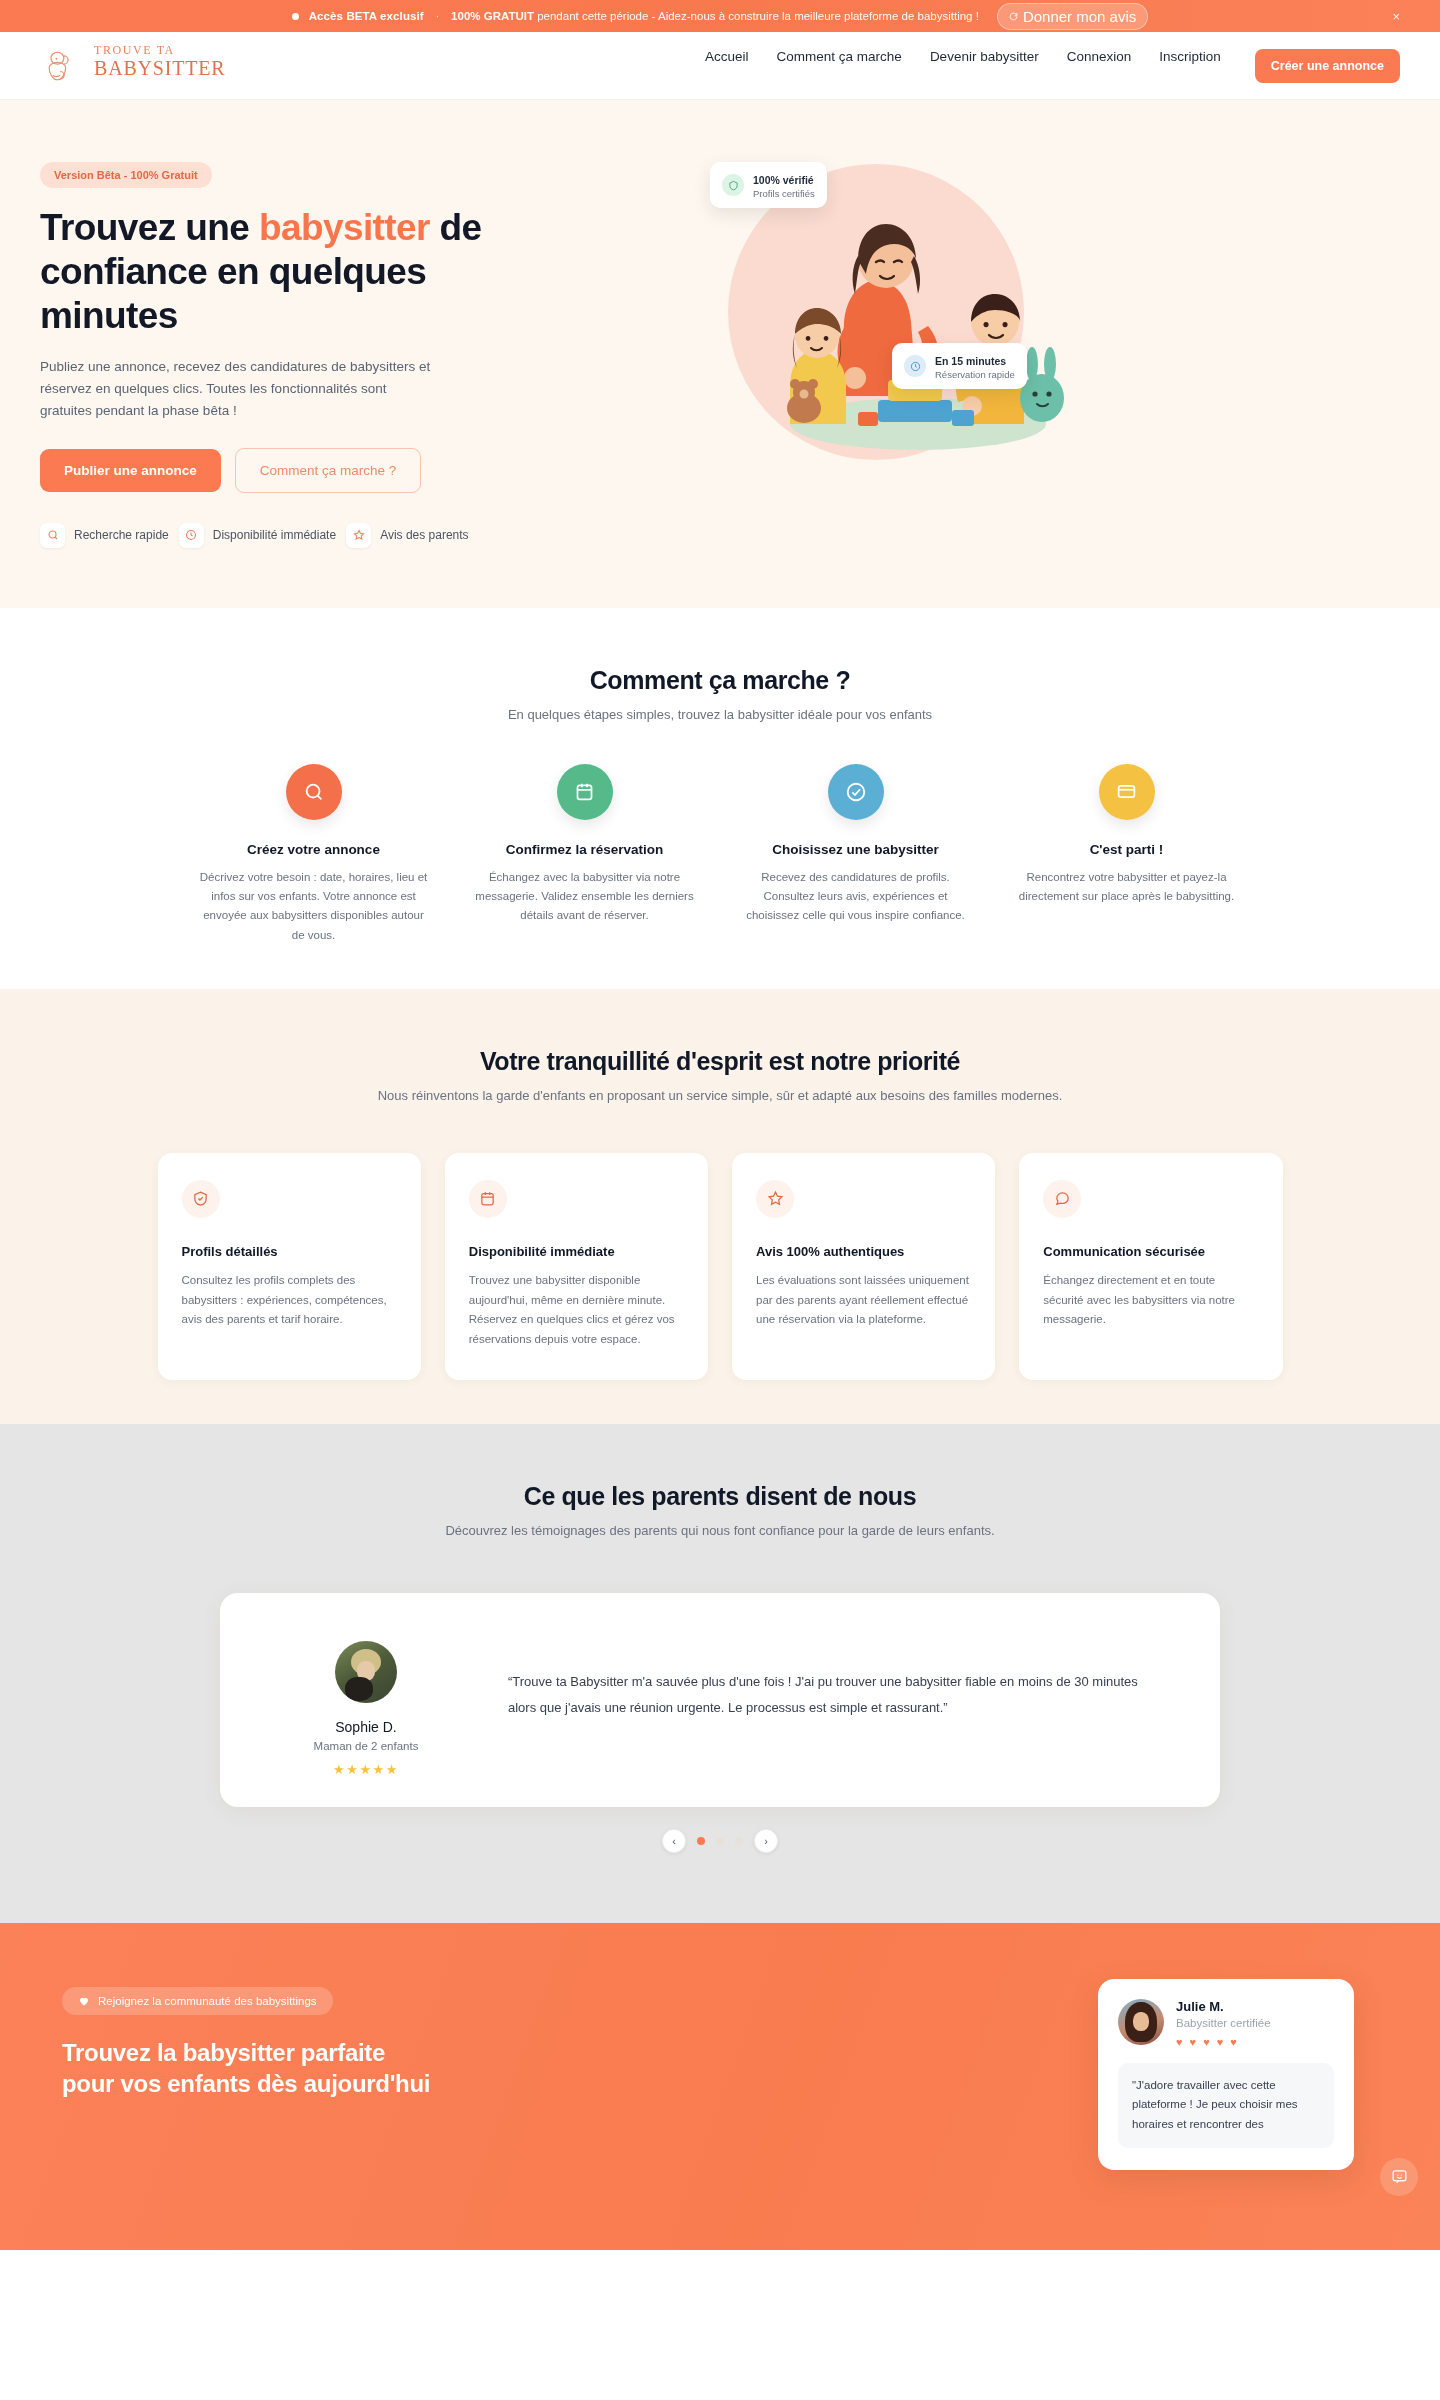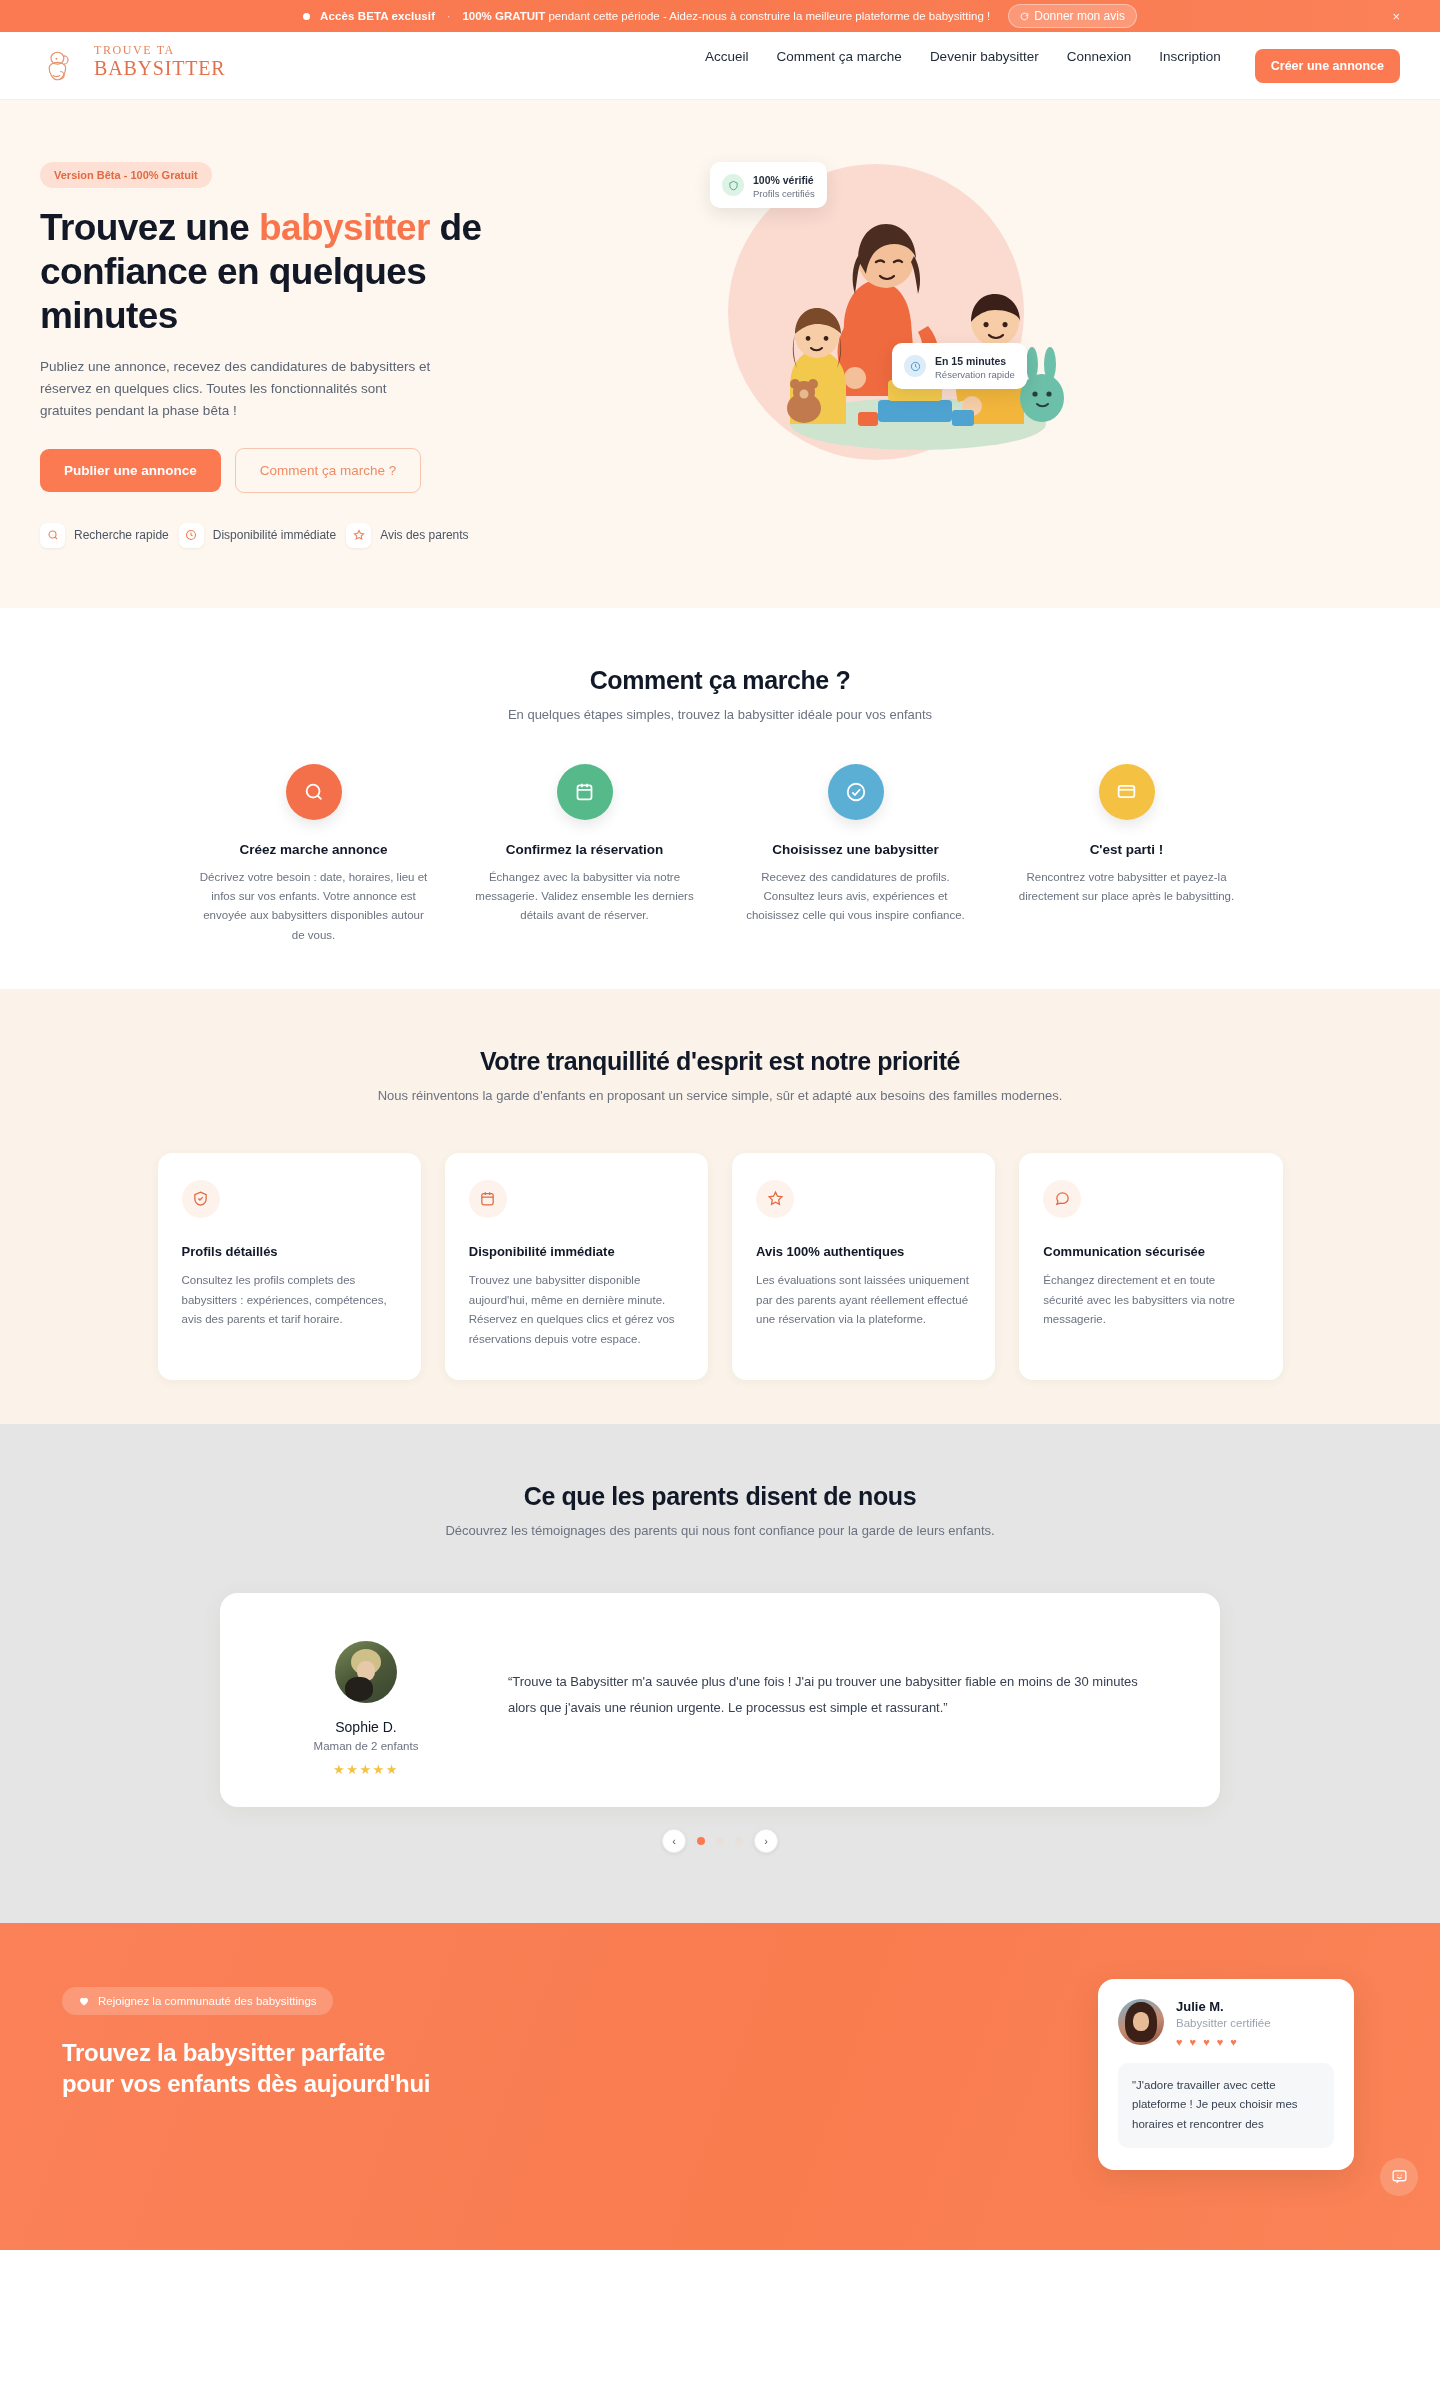--- a/index.html
+++ b/index.html
@@ -19,21 +19,21 @@
     gap:10px; color:#fff; font-size:11.5px; position:relative;
   }
   .beta-dot{ width:7px;height:7px;border-radius:50%;background:#fff;display:inline-block; }
   .beta-strong{ font-weight:700; letter-spacing:.1px; }
   .beta-sep{ opacity:.75; padding:0 2px; font-size:10px;}
   .beta-msg{ opacity:.97; font-weight:400; }
   .beta-msg b{font-weight:700;}
   .beta-cta{
     margin-left:8px; background:rgba(255,255,255,.22);
     border:1px solid rgba(255,255,255,.38); color:#fff;
-    border-radius:999px; padding:4px 11px; font-size:12px;
+    border-radius:999px; padding:4px 11px; font-size:15px;
     display:inline-flex; align-items:center; gap:5px; cursor:pointer;
   }
   .beta-close{
     position:absolute; right:40px; top:50%; transform:translateY(-50%);
     color:rgba(255,255,255,.9); font-size:13px; cursor:pointer; line-height:1;
   }
 
   
   .site-header{
     height:68px; background:#fff; border-bottom:1px solid #f3efe9;
@@ -410,21 +410,21 @@
   <p class="sec-sub">En quelques étapes simples, trouvez la babysitter idéale pour vos enfants</p>
   <div class="steps">
 
     <div class="step">
       <div class="step-circle c-orange">
         <svg width="22" height="22" viewBox="0 0 24 24" fill="none" stroke="#fff" stroke-width="2">
             <circle cx="11" cy="11" r="7"></circle>
             <path d="M20 20l-3.8-3.8"></path>
           </svg>
       </div>
-      <div class="step-title">Créez marche annonce</div>
+      <div class="step-title">Créez votre annonce</div>
       <div class="step-desc">Décrivez votre besoin : date, horaires, lieu et infos sur vos enfants. Votre annonce est envoyée aux babysitters disponibles autour de vous.</div>
     </div>
 
     <div class="step">
       <div class="step-circle c-green">
         <svg width="21" height="21" viewBox="0 0 24 24" fill="none" stroke="#fff" stroke-width="2">
             <rect x="4" y="5" width="16" height="16" rx="2.5"></rect>
             <path d="M4 10h16M9 3v4M15 3v4"></path>
           </svg>
       </div>

